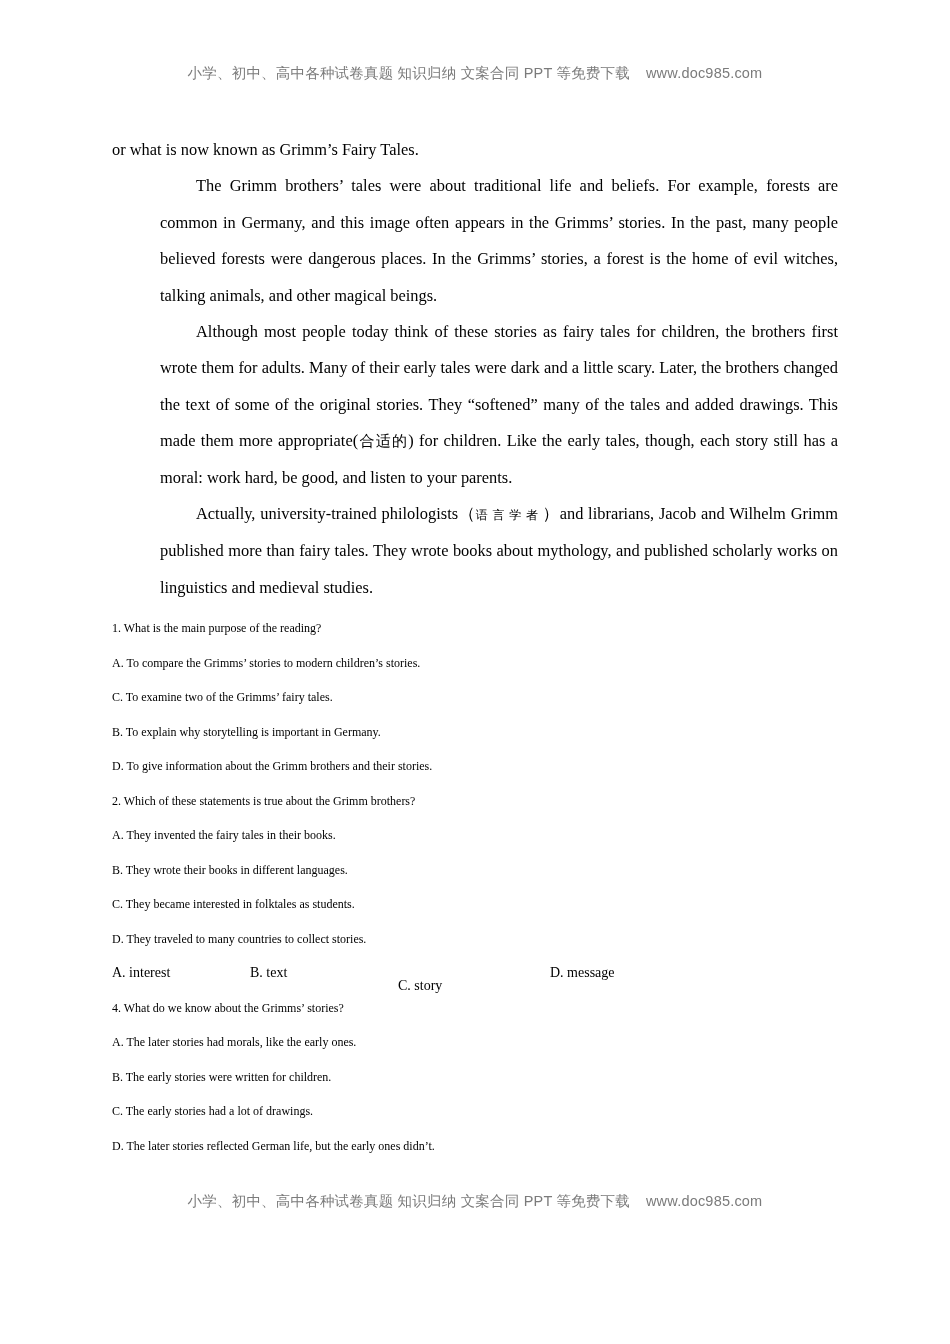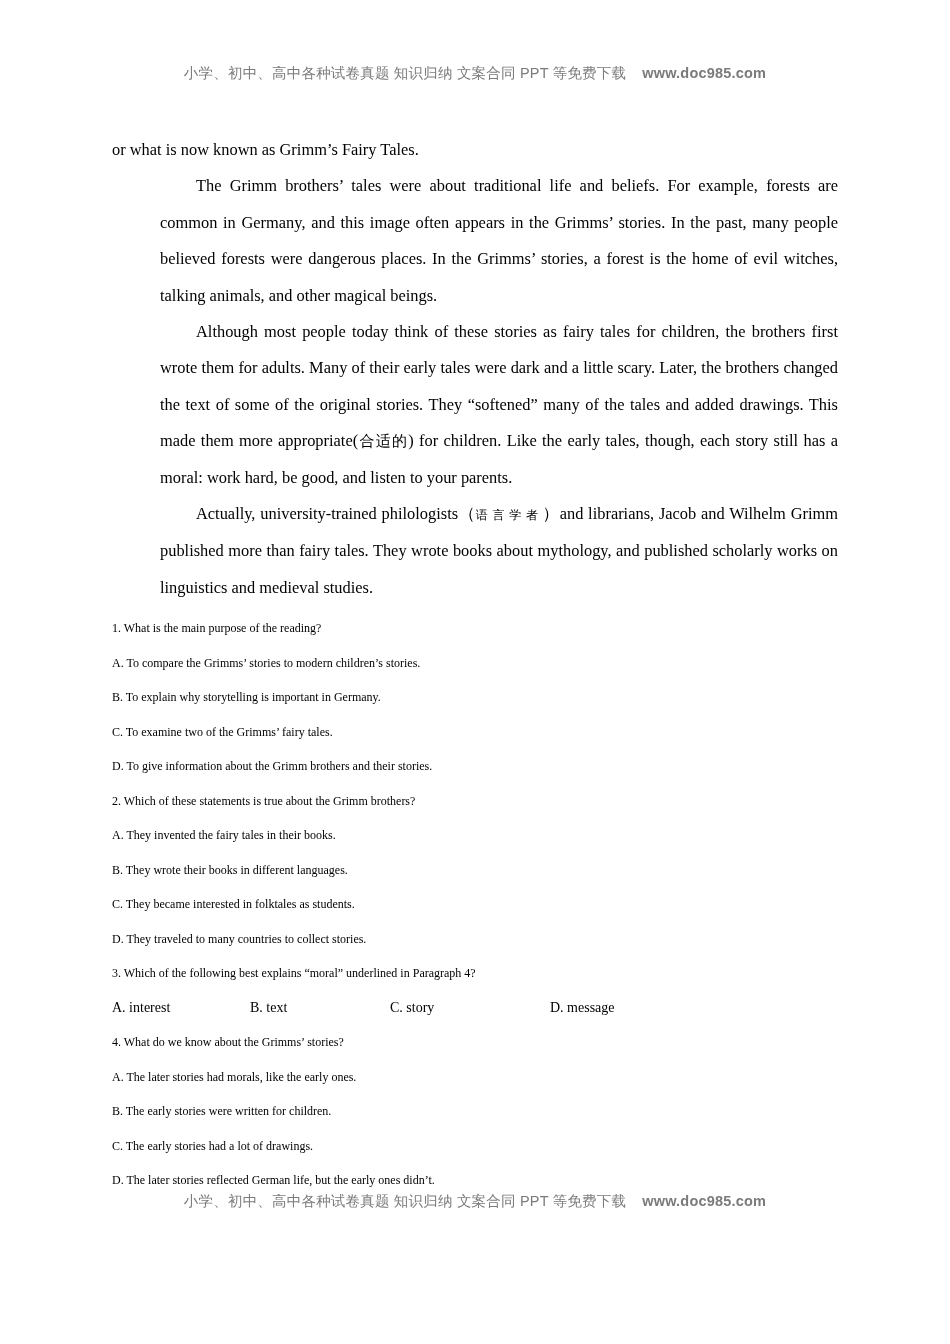--- a/index.html
+++ b/index.html
@@ -28,21 +28,21 @@
     width: 950px;
     text-align: center;
     font-family: "Liberation Sans", "DejaVu Sans", sans-serif;
     font-size: 14.5px;
     color: #7b7b7b;
     letter-spacing: 0.2px;
     white-space: nowrap;
   }
   .watermark-header { top: 64px; }
   .watermark-footer { top: 1192px; }
-  .watermark .url { margin-left: 16px; font-weight: bold; }
+  .watermark .url { margin-left: 16px; }
 
   
   .content {
     position: absolute;
     left: 112px;
     top: 132px;
     width: 726px;
   }
 
   p.para {
@@ -89,21 +89,21 @@
     line-height: 34.5px;
     height: 34.5px;
   }
   .opt-col {
     position: absolute;
     top: 0;
     white-space: nowrap;
   }
   .opt-col.c0 { left: 0px; }
   .opt-col.c1 { left: 138px; }
-  .opt-col.c2 { left: 278px; }
+  .opt-col.c2 { left: 286px; margin-top: 13px; }
   .opt-col.c3 { left: 438px; }
 </style>
 </head>
 <body>
 
 <div class="page">
 
   <div class="watermark watermark-header">
     <span>小学、初中、高中各种试卷真题 知识归纳 文案合同 PPT 等免费下载</span><span class="url">www.doc985.com</span>
   </div>
@@ -117,31 +117,30 @@
     <p class="para indent"><span>Although most people today think of these stories as fairy tales for children, the brothers first wrote them for adults. Many of their early tales were dark and a little scary. Later, the brothers changed the text of some of the original stories. They “softened” many of the tales and added drawings. This made them more appropriate(</span><span class="cn">合适的</span><span>) for children. Like the early tales, though, each story still has a moral: work hard, be good, and listen to your parents.</span></p>
 
     <p class="para indent"><span>Actually, university-trained philologists（</span><span class="cn-wide">语言学者</span><span>）and librarians, Jacob and Wilhelm Grimm published more than fairy tales. They wrote books about mythology, and published scholarly works on linguistics and medieval studies.</span></p>
 
   </div>
 
   <div class="questions">
 
     <div class="qline stem">1. What is the main purpose of the reading?</div>
     <div class="qline">A. To compare the Grimms’ stories to modern children’s stories.</div>
+    <div class="qline">C. To examine two of the Grimms’ fairy tales.</div>
     <div class="qline">B. To explain why storytelling is important in Germany.</div>
-    <div class="qline">C. To examine two of the Grimms’ fairy tales.</div>
     <div class="qline">D. To give information about the Grimm brothers and their stories.</div>
 
     <div class="qline stem">2. Which of these statements is true about the Grimm brothers?</div>
     <div class="qline">A. They invented the fairy tales in their books.</div>
     <div class="qline">B. They wrote their books in different languages.</div>
     <div class="qline">C. They became interested in folktales as students.</div>
     <div class="qline">D. They traveled to many countries to collect stories.</div>
 
-    <div class="qline stem">3. Which of the following best explains “moral” underlined in Paragraph 4?</div>
     <div class="opt-row">
       <span class="opt-col c0">A. interest</span>
       <span class="opt-col c1">B. text</span>
       <span class="opt-col c2">C. story</span>
       <span class="opt-col c3">D. message</span>
     </div>
 
     <div class="qline stem">4. What do we know about the Grimms’ stories?</div>
     <div class="qline">A. The later stories had morals, like the early ones.</div>
     <div class="qline">B. The early stories were written for children.</div>

